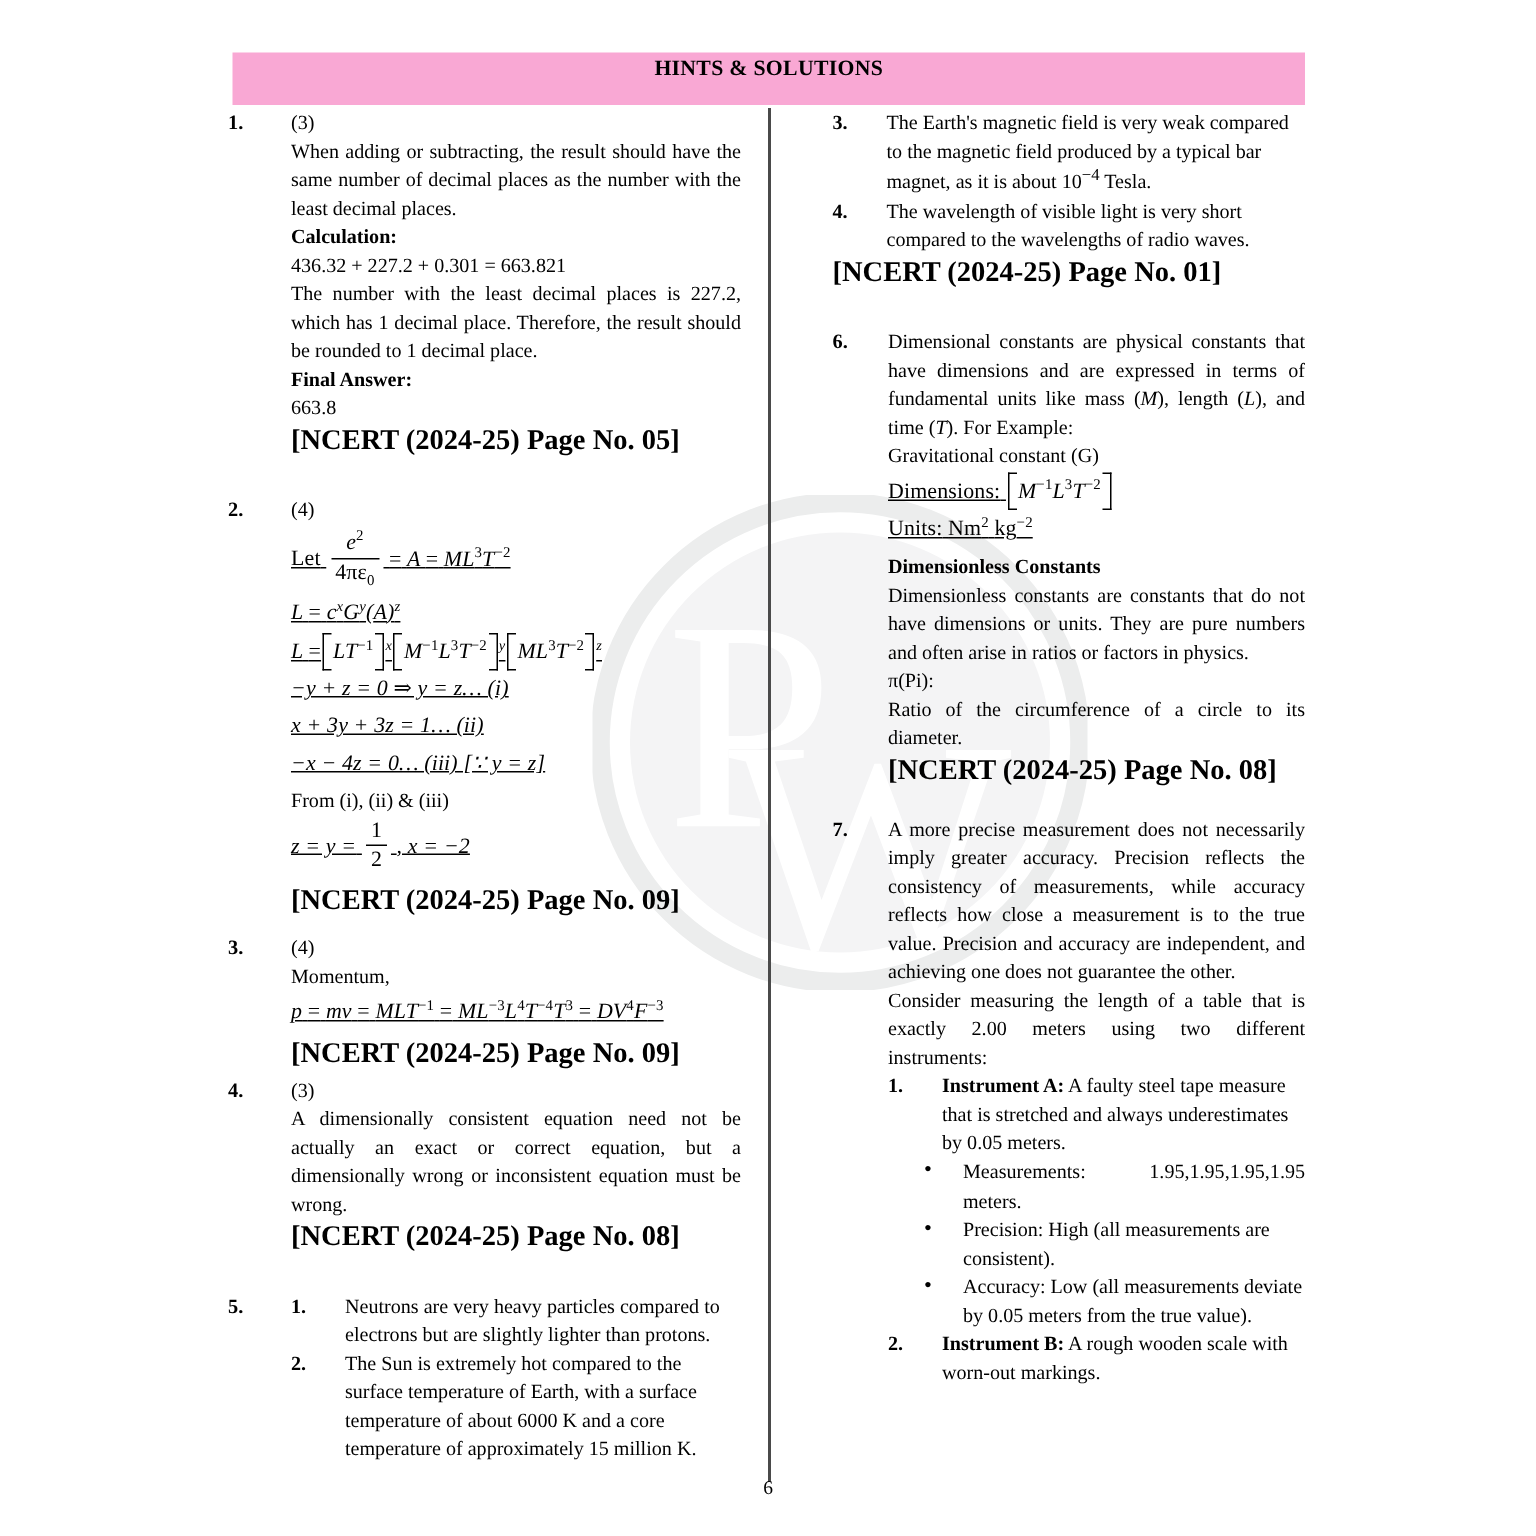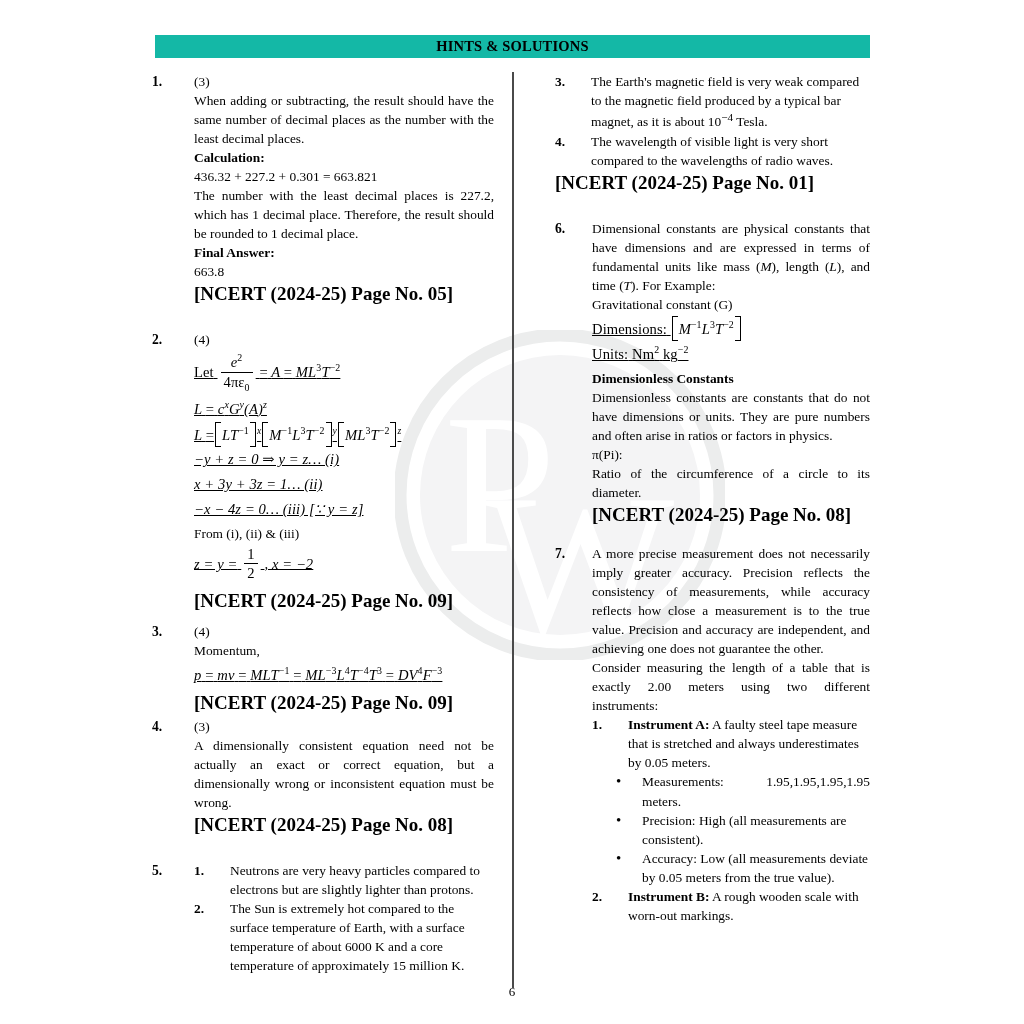--- a/index.html
+++ b/index.html
@@ -31,22 +31,22 @@
     z-index: 0;
     pointer-events: none;
   }
 
   
   .header-bar {
     position: absolute;
     left: 155px;
     top: 35px;
     width: 715px;
-    height: 23px;
-    background: #14b8a6;
+    height: 35px;
+    background: #f9a8d4;
     z-index: 2;
   }
   .header-title {
     position: absolute;
     left: 0;
     right: 0;
     top: 3px;
     text-align: center;
     font-weight: bold;
     font-size: 14.5px;

